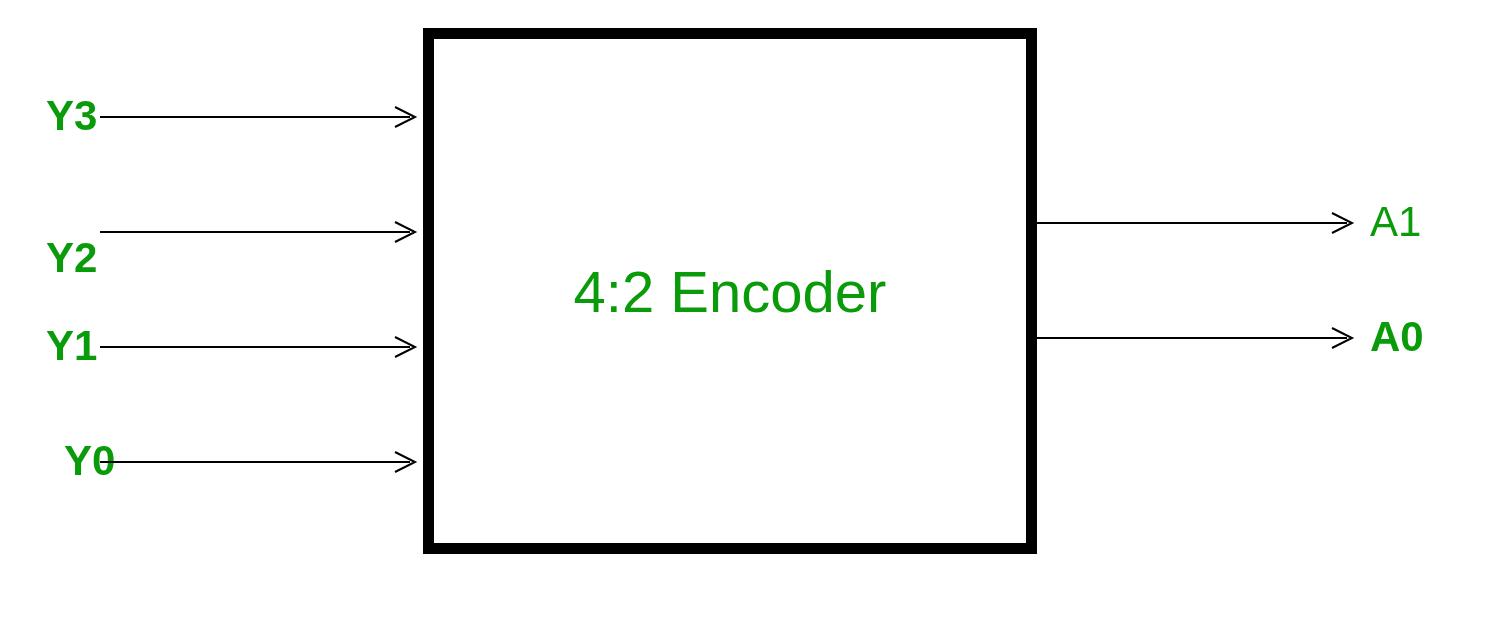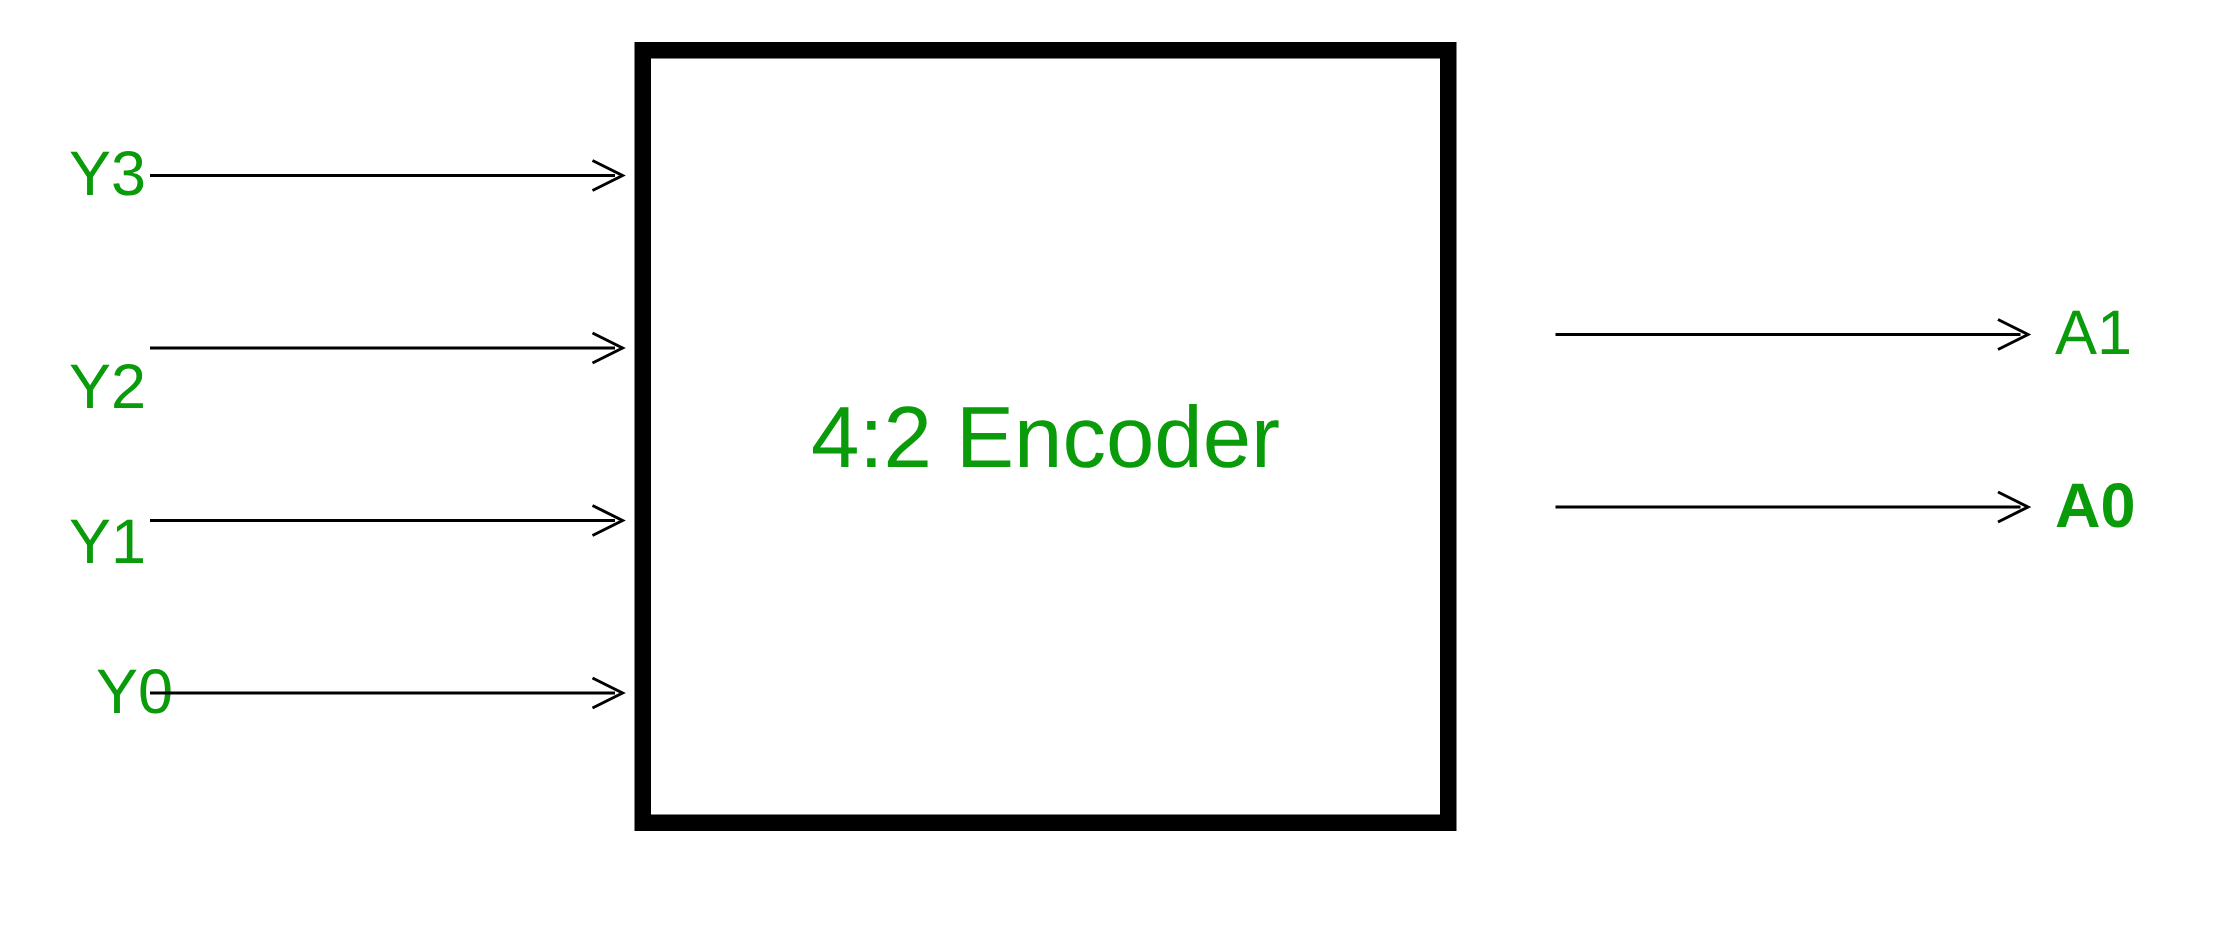--- a/index.html
+++ b/index.html
@@ -18,38 +18,38 @@
       position: absolute;
       top: 0;
       left: 0;
       width: 1490px;
       height: 628px;
     }
     .encoder-box {
       position: absolute;
       left: 423px;
       top: 28px;
-      width: 548px;
+      width: 614px;
       height: 526px;
       border: 11px solid #000;
       background: white;
       display: flex;
       align-items: center;
       justify-content: center;
     }
     .encoder-label {
       color: #0a9b0a;
       font-size: 58px;
       font-weight: 400;
     }
     .input-label {
       position: absolute;
       color: #0a9b0a;
       font-size: 42px;
-      font-weight: 400;
+      font-weight: 700;
     }
     .output-label {
       position: absolute;
       color: #0a9b0a;
       font-size: 42px;
       font-weight: 400;
     }
     svg.arrow {
       position: absolute;
       overflow: visible;
@@ -59,21 +59,21 @@
 <body>
 
 <div class="diagram-container">
 
   <div class="encoder-box">
     <span class="encoder-label">4:2 Encoder</span>
   </div>
 
   <span class="input-label" style="left:46px; top:92px;">Y3</span>
   <span class="input-label" style="left:46px; top:207px;margin-top:27px;">Y2</span>
-  <span class="input-label" style="left:46px; top:337px;">Y1</span>
+  <span class="input-label" style="left:46px; top:322px;">Y1</span>
   <span class="input-label" style="left:46px; top:437px;margin-left:18px;">Y0</span>
 
   <span class="output-label" style="left:1370px; top:198px;">A1</span>
   <span class="output-label" style="left:1370px; top:313px;font-weight:bold;">A0</span>
 
   <svg class="arrow" style="left:100px; top:116px;" width="323" height="20">
     <line x1="0" y1="1" x2="310" y2="1" stroke="#000" stroke-width="2"></line>
     <polyline points="295,-9 315,1 295,11" fill="none" stroke="#000" stroke-width="2"></polyline>
   </svg>
 

